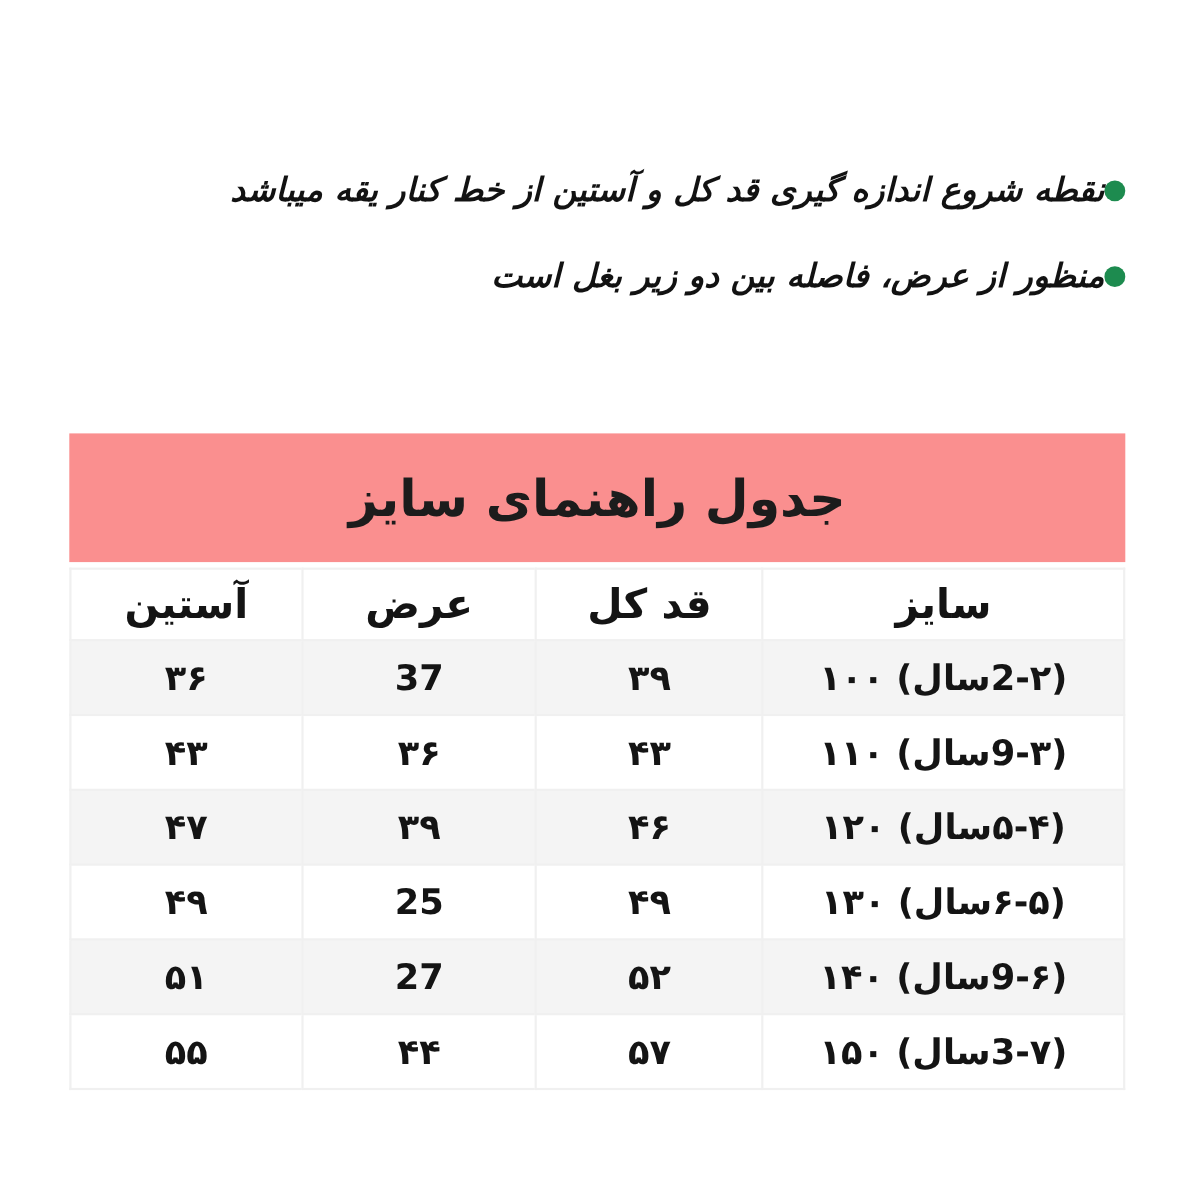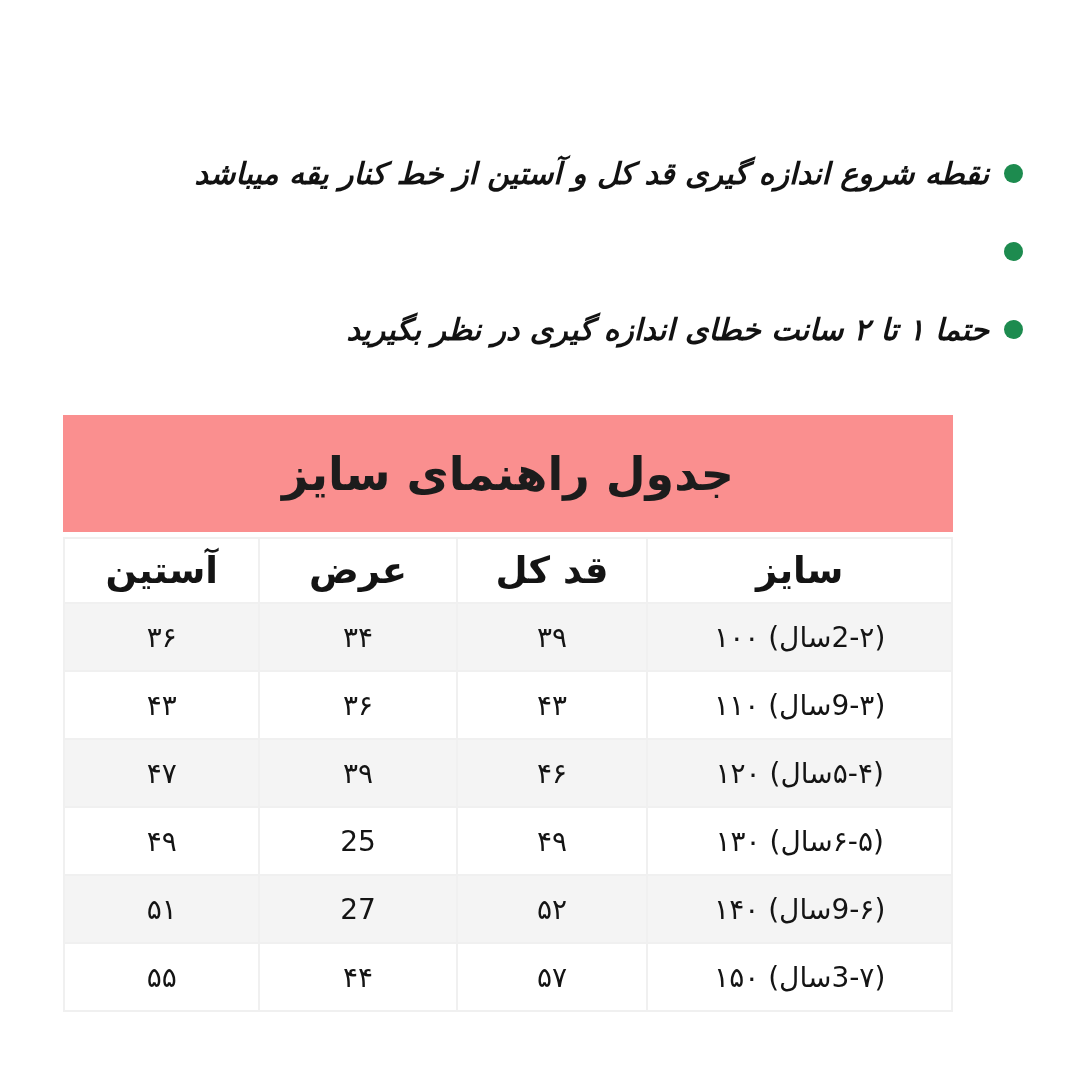--- a/index.html
+++ b/index.html
@@ -19,21 +19,21 @@
   
   .notes {
     position: absolute;
     top: 152px;
     right: 57px;
     direction: rtl;
   }
   .note {
     display: flex;
     align-items: center;
-    gap: 15px;
+    gap: 0;
     margin-bottom: 36px;
     height: 42px;
   }
   .note-bullet {
     width: 19px;
     height: 19px;
     border-radius: 50%;
     background: var(--bullet-green);
     flex: 0 0 auto;
   }
@@ -43,22 +43,22 @@
     font-style: italic;
     color: #121212;
     white-space: nowrap;
     letter-spacing: 0;
   }
 
   
   .size-table-section {
     position: absolute;
     left: 63px;
-    top: 415px;
-    width: 890px;
+    top: 394px;
+    width: 960px;
     direction: rtl;
   }
   .table-title {
     height: 117px;
     background: var(--title-bg);
     display: flex;
     align-items: center;
     justify-content: center;
     font-size: 46px;
     font-weight: bold;
@@ -84,41 +84,38 @@
     background: #ffffff;
   }
   .size-table th {
     height: 63px;
     font-size: 37px;
     font-weight: bold;
     margin-top: 25px;
   }
   .size-table td {
     height: 66px;
-    font-size: 28px;
-    font-weight: normal;
+    font-size: 32px;
+    font-weight: bold;
   }
   .size-table tbody tr:nth-child(odd) td {
     background: var(--row-stripe);
   }
 </style>
 </head>
 <body style="--title-bg: #FA8F8F; --bullet-green: #1D8B4F; --row-stripe: #F4F4F4; --table-line: #F0F0F0;">
 
 <div class="notes">
   <div class="note">
     <span class="note-bullet"></span>
     <span class="note-text">نقطه شروع اندازه گیری قد کل و آستین از خط کنار یقه میباشد</span>
   </div>
   <div class="note">
     <span class="note-bullet"></span>
-  </div>
-  <div class="note">
-    <span class="note-bullet"></span>
-    <span class="note-text">حتما ۱ تا ۲ سانت خطای اندازه گیری در نظر بگیرید</span>
+    <span class="note-text">منظور از عرض، فاصله بین دو زیر بغل است</span>
   </div>
 </div>
 
 <div class="size-table-section">
   <div class="table-title">جدول راهنمای سایز</div>
   <table class="size-table">
     <colgroup>
       <col class="c-size">
         <col class="c-length">
         <col class="c-width">
@@ -129,21 +126,21 @@
         <th>سایز</th>
         <th>قد کل</th>
         <th>عرض</th>
         <th>آستین</th>
       </tr>
     </thead>
     <tbody>
       <tr>
         <td>(2-۲سال) ۱۰۰</td>
         <td>۳۹</td>
-        <td>۳۴</td>
+        <td>37</td>
         <td>۳۶</td>
       </tr>
       <tr>
         <td>(9-۳سال) ۱۱۰</td>
         <td>۴۳</td>
         <td>۳۶</td>
         <td>۴۳</td>
       </tr>
       <tr>
         <td>(۵-۴سال) ۱۲۰</td>

